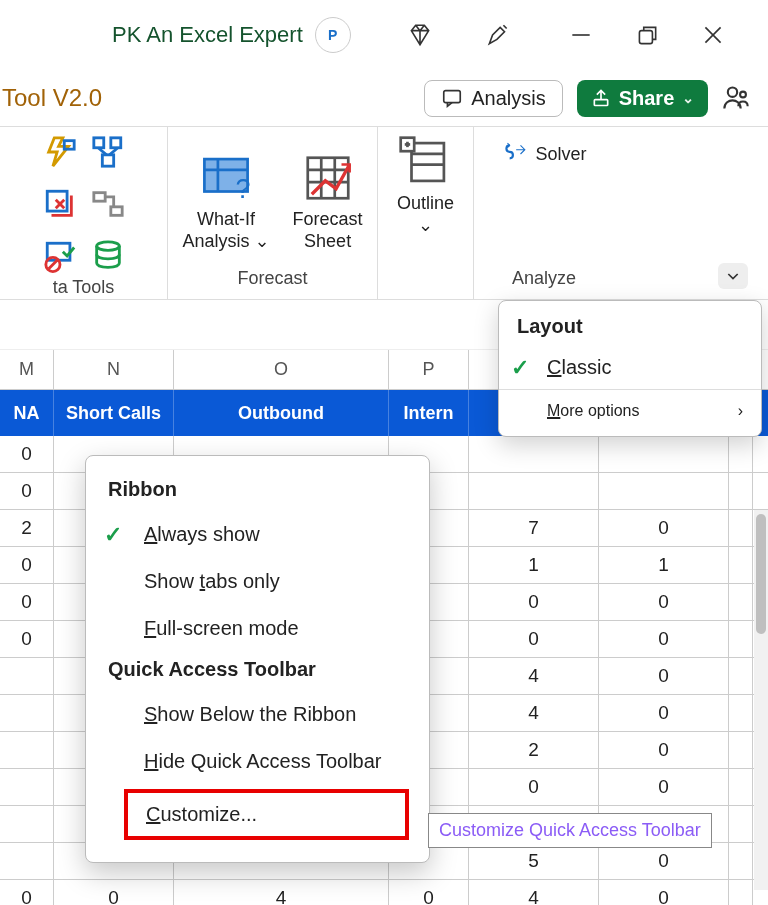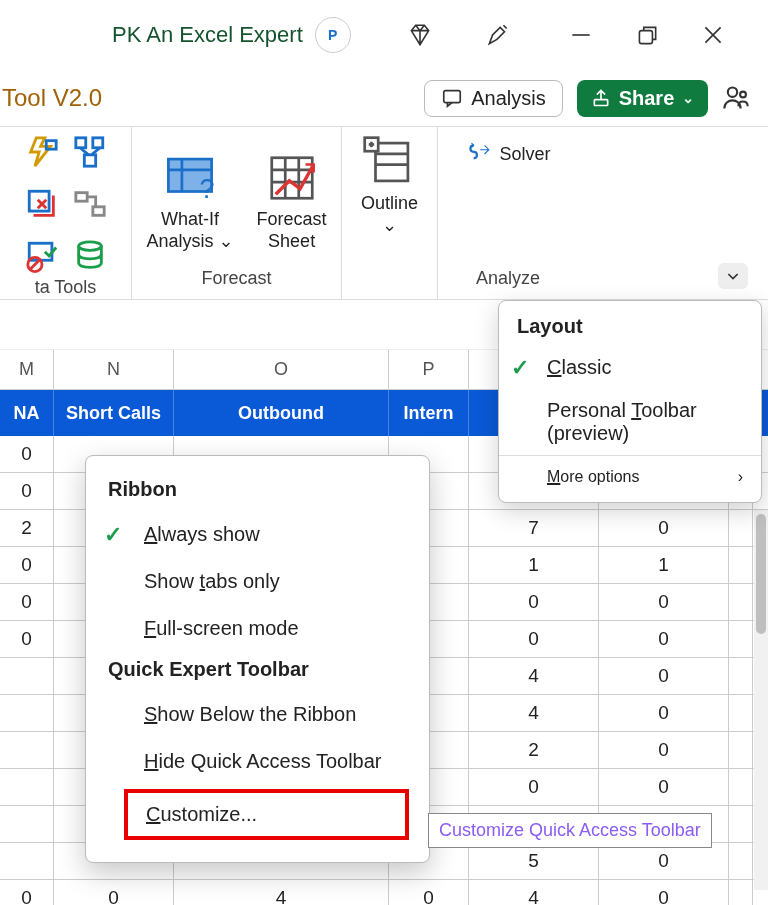--- a/index.html
+++ b/index.html
@@ -261,21 +261,21 @@
           <path d="M2 21 C2 16 6 14 9 14 C12 14 16 16 16 21"></path>
           <circle cx="18" cy="9" r="2.5"></circle>
           <path d="M14 19 C14 16 16 15 18 15 C20 15 22 16 22 19"></path>
         </svg>
     </div>
   </div>
 </div>
 
 <div class="ribbon">
 
-  <div class="group" style="width:132px;">
+  <div class="group" style="width:168px;">
     <div class="group-body">
       <div class="small-col">
         <span><svg viewBox="0 0 24 24" fill="none" stroke="#d39a00" stroke-width="2">
               <path d="M8 2 L4 12 H10 L7 22 L18 8 H11 L14 2 Z"></path>
               <rect x="15" y="4" width="7" height="6" stroke="#1a6fc9" fill="none"></rect>
             </svg></span>
         <span><svg viewBox="0 0 24 24" fill="none" stroke="#1a6fc9" stroke-width="2">
               <rect x="3" y="3" width="14" height="14"></rect>
               <path d="M6 20 L20 20 L20 6" stroke="#d33"></path>
               <line x1="9" y1="9" x2="15" y2="15" stroke="#d33"></line>
@@ -516,42 +516,39 @@
       <div class="cell col-S"></div>
     </div>
   </div>
 
 <div class="layout-flyout">
   <div class="flyout-title">Layout</div>
   <div class="flyout-item">
     <span class="check">✓</span>
     <span><span class="underline-first">C</span><span>lassic</span></span>
   </div>
-  <div class="flyout-item">
-    <span><span>Personal </span><span class="underline-first">T</span><span>oolbar (preview)</span></span>
-  </div>
   <div class="flyout-more">
     <span><span class="underline-first">M</span><span>ore options</span></span>
     <span>›</span>
   </div>
 </div>
 
 <div class="ribbon-menu">
   <div class="menu-heading">Ribbon</div>
   <div class="menu-item">
     <span class="check">✓</span>
     <span><span class="underline-first">A</span><span>lways show</span></span>
   </div>
   <div class="menu-item">
     <span><span>Show </span><span class="underline-first">t</span><span>abs only</span></span>
   </div>
   <div class="menu-item">
     <span><span class="underline-first">F</span><span>ull-screen mode</span></span>
   </div>
-  <div class="menu-heading">Quick Expert Toolbar</div>
+  <div class="menu-heading">Quick Access Toolbar</div>
   <div class="menu-item">
     <span><span class="underline-first">S</span><span>how Below the Ribbon</span></span>
   </div>
   <div class="menu-item">
     <span><span class="underline-first">H</span><span>ide Quick Access Toolbar</span></span>
   </div>
   <div class="customize-box">
     <span><span class="underline-first">C</span><span>ustomize...</span></span>
   </div>
 </div>

